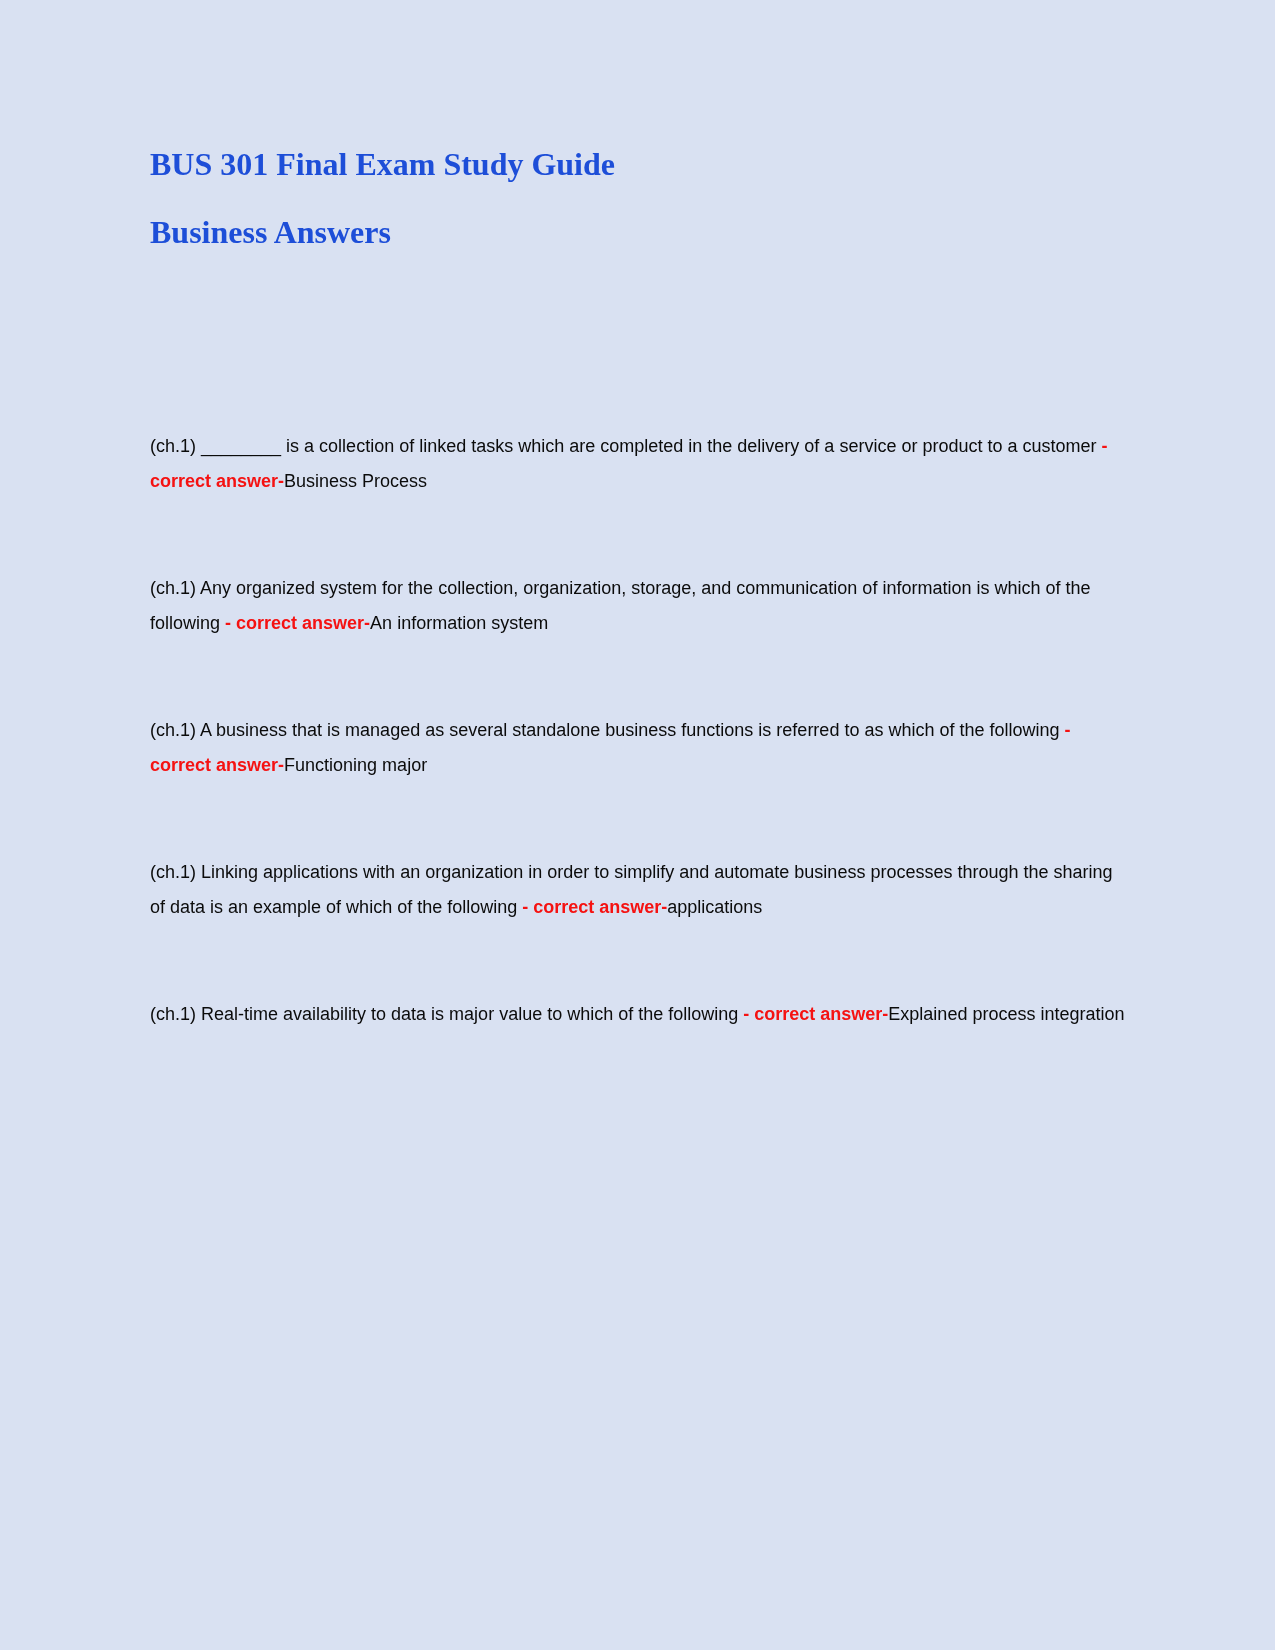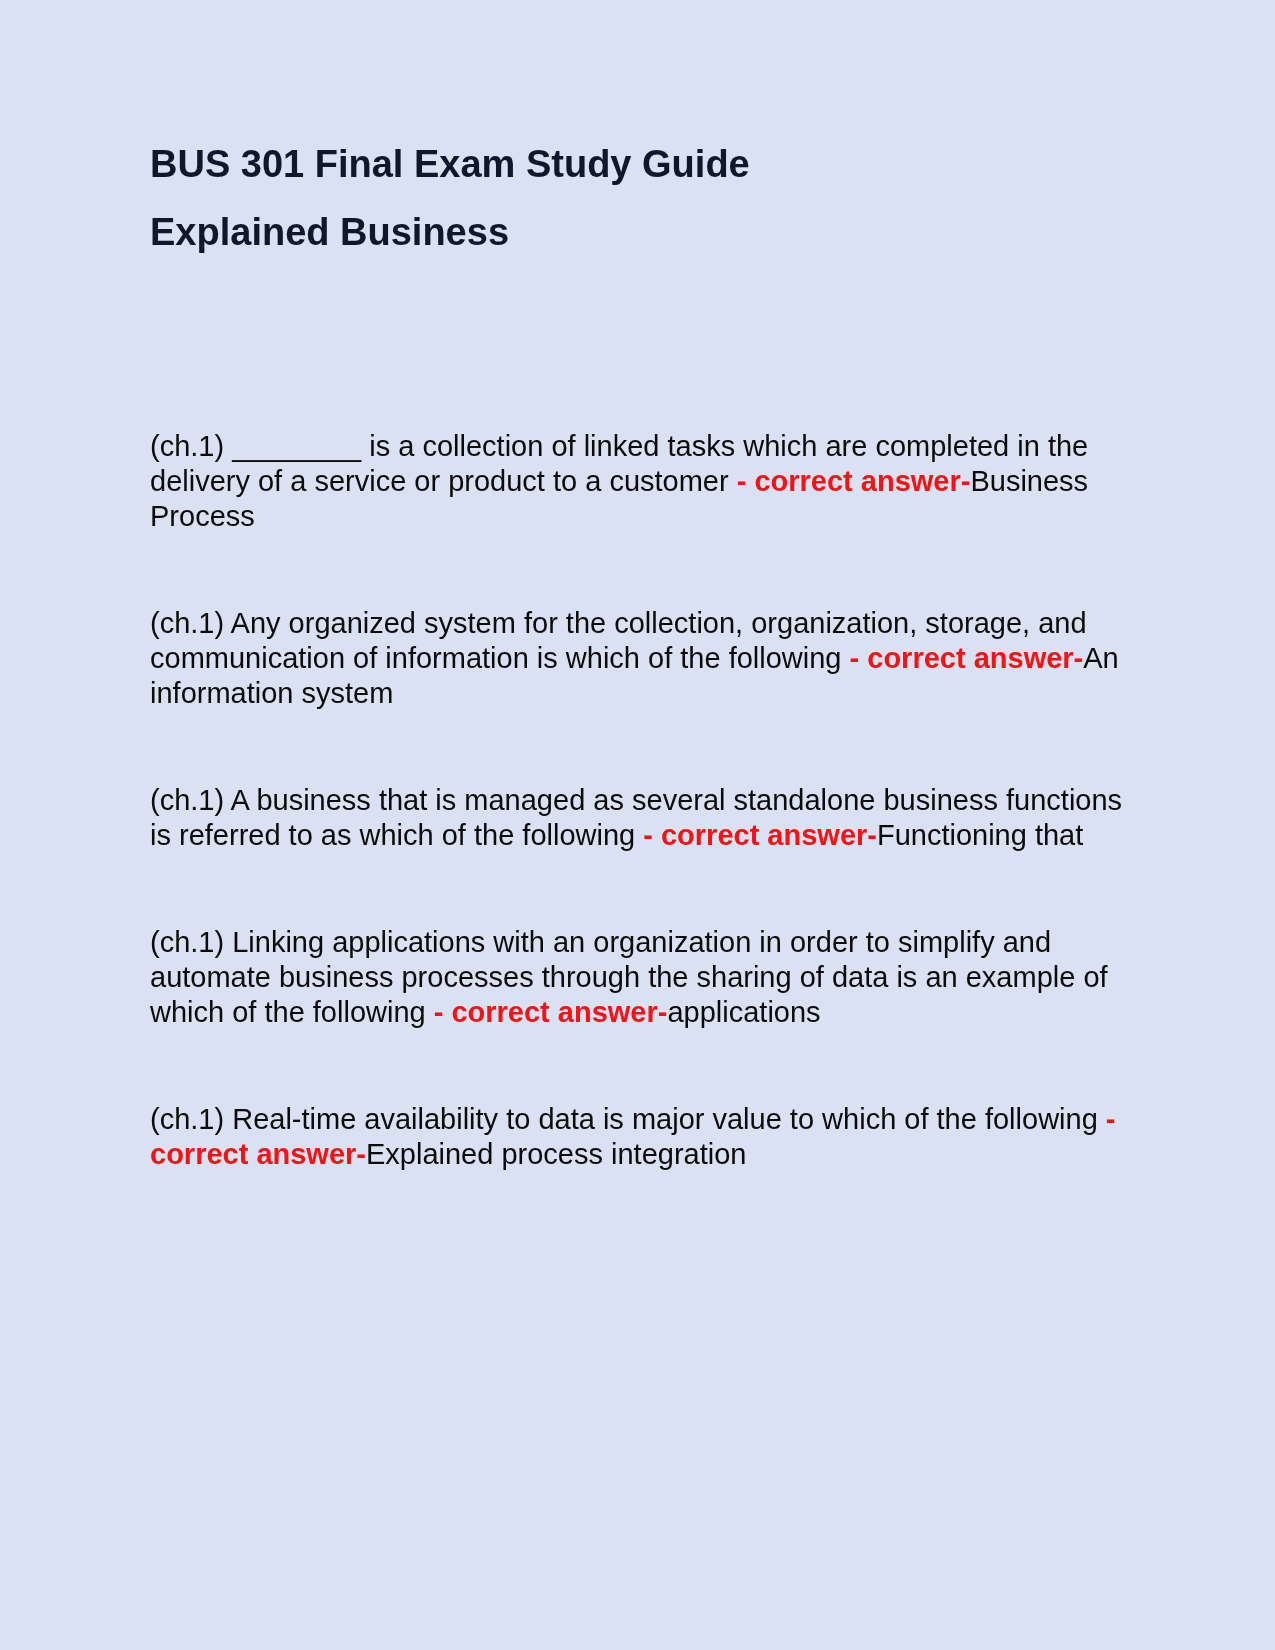--- a/index.html
+++ b/index.html
@@ -14,67 +14,68 @@
     overflow: hidden;
   }
   .page {
     position: relative;
     width: 1275px;
     height: 1650px;
     box-sizing: border-box;
     padding: 130px 140px 0 150px;
   }
   .doc-title {
-    color: #0f172a;
+    color: #1d4ed8;
     font-weight: bold;
-    font-size: 38px;
+    font-size: 32px;
     line-height: 68px;
     letter-spacing: 0px;
     margin: 0 0 0 0;
+    font-family: Liberation Serif, serif;
   }
   .doc-title .title-line {
     display: block;
     white-space: nowrap;
   }
   .qa-section {
     margin-top: 163px;
     max-width: 985px;
   }
   .qa-item {
     margin: 0 8px 72px 0;
-    font-size: 29px;
+    font-size: 18px;
     line-height: 35px;
     color: #0b0b0b;
   }
   .qa-question, .qa-answer {
     color: #0b0b0b;
     font-weight: normal;
   }
   .qa-marker {
     color: #f51212;
     font-weight: bold;
   }
 </style>
 </head>
 <body>
 
 <div class="page">
 
   <h1 class="doc-title">
     <span class="title-line">BUS 301 Final Exam Study Guide</span>
-    <span class="title-line">Explained Business</span>
+    <span class="title-line">Business Answers</span>
   </h1>
 
   <div class="qa-section">
 
     <p class="qa-item"><span class="qa-question">(ch.1) ________ is a collection of linked tasks which are completed in the delivery of a service or product to a customer </span><span class="qa-marker">- correct answer-</span><span class="qa-answer">Business Process</span></p>
 
     <p class="qa-item"><span class="qa-question">(ch.1) Any organized system for the collection, organization, storage, and communication of information is which of the following </span><span class="qa-marker">- correct answer-</span><span class="qa-answer">An information system</span></p>
 
-    <p class="qa-item"><span class="qa-question">(ch.1) A business that is managed as several standalone business functions is referred to as which of the following </span><span class="qa-marker">- correct answer-</span><span class="qa-answer">Functioning that</span></p>
+    <p class="qa-item"><span class="qa-question">(ch.1) A business that is managed as several standalone business functions is referred to as which of the following </span><span class="qa-marker">- correct answer-</span><span class="qa-answer">Functioning major</span></p>
 
     <p class="qa-item"><span class="qa-question">(ch.1) Linking applications with an organization in order to simplify and automate business processes through the sharing of data is an example of which of the following </span><span class="qa-marker">- correct answer-</span><span class="qa-answer">applications</span></p>
 
     <p class="qa-item"><span class="qa-question">(ch.1) Real-time availability to data is major value to which of the following </span><span class="qa-marker">- correct answer-</span><span class="qa-answer">Explained process integration</span></p>
 
 
   </div>
 
 </div>
 

